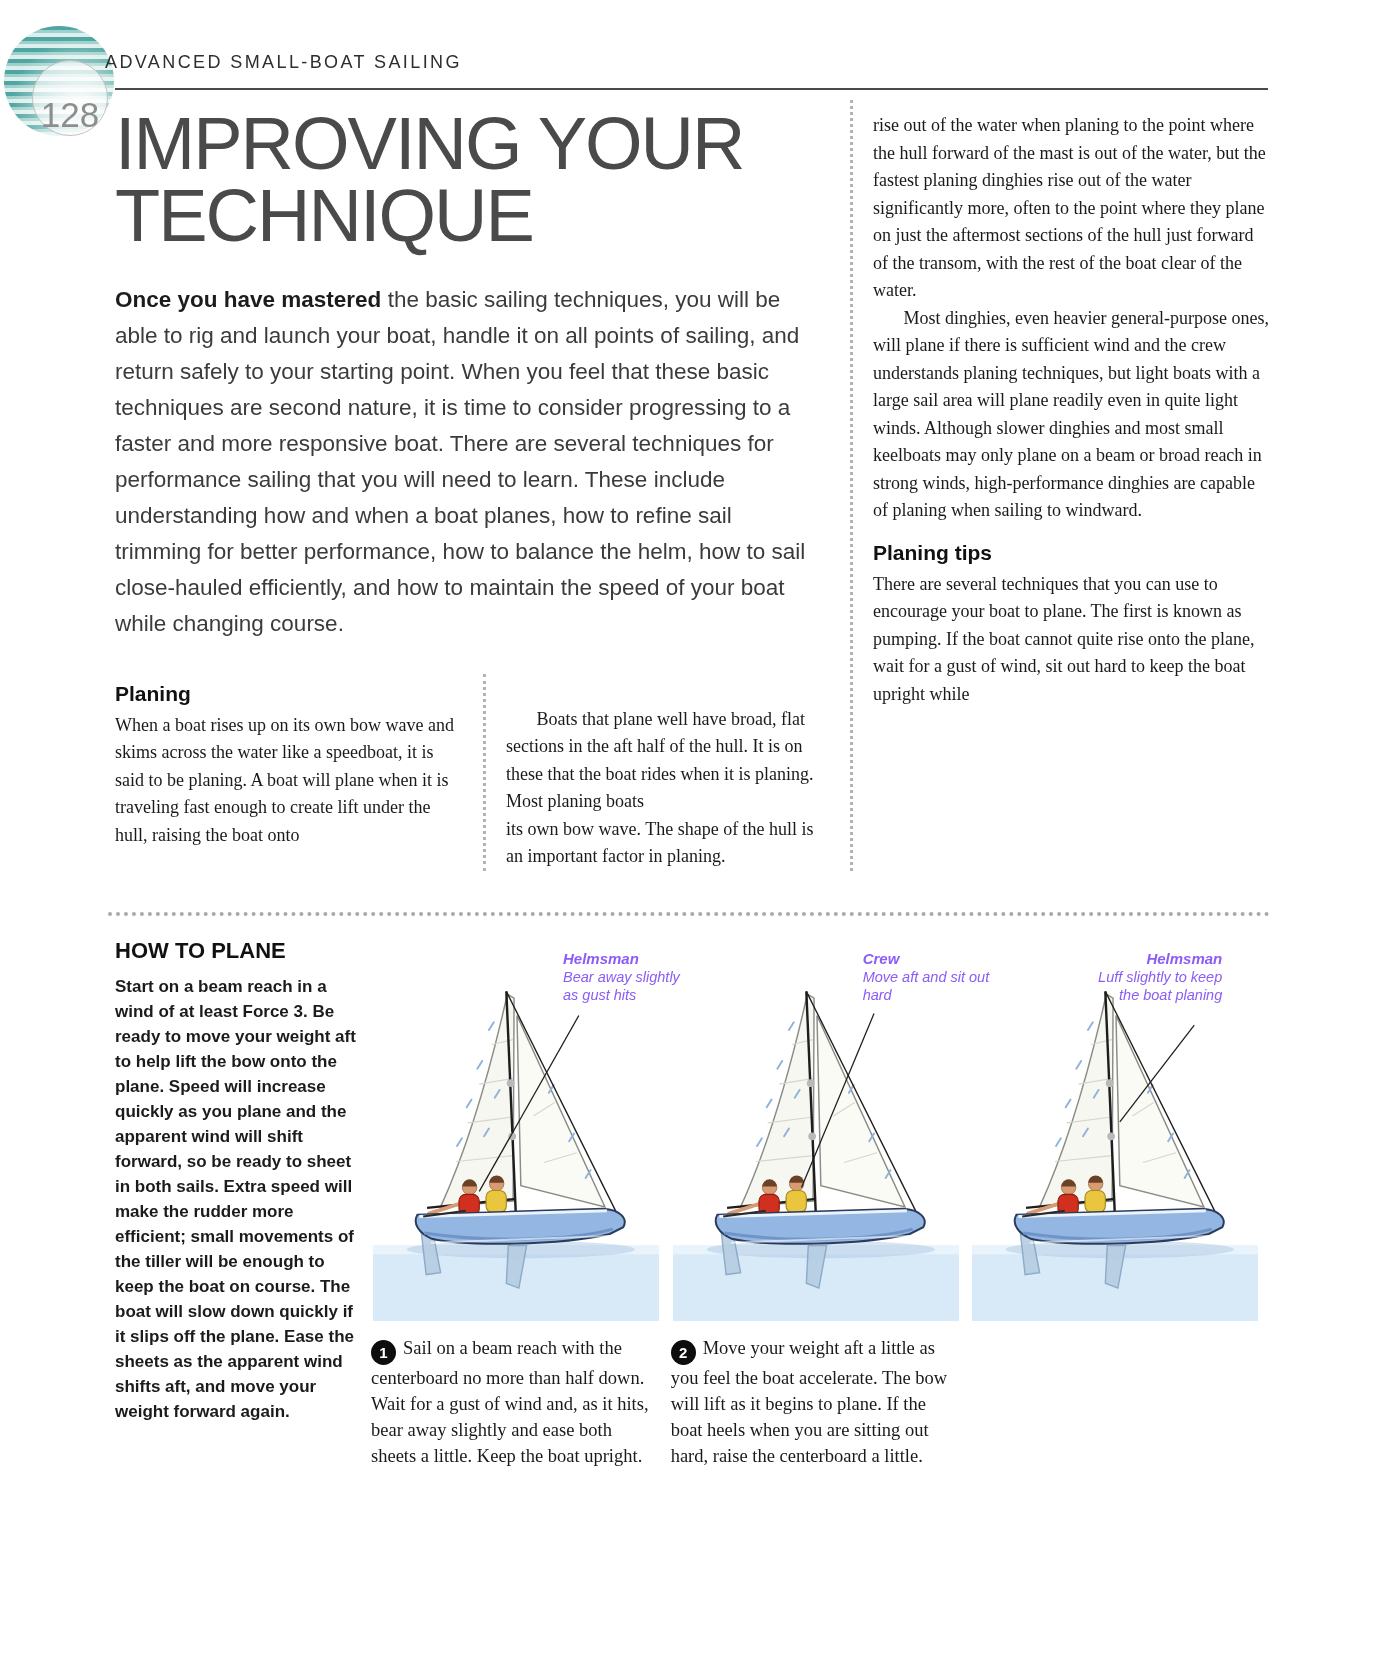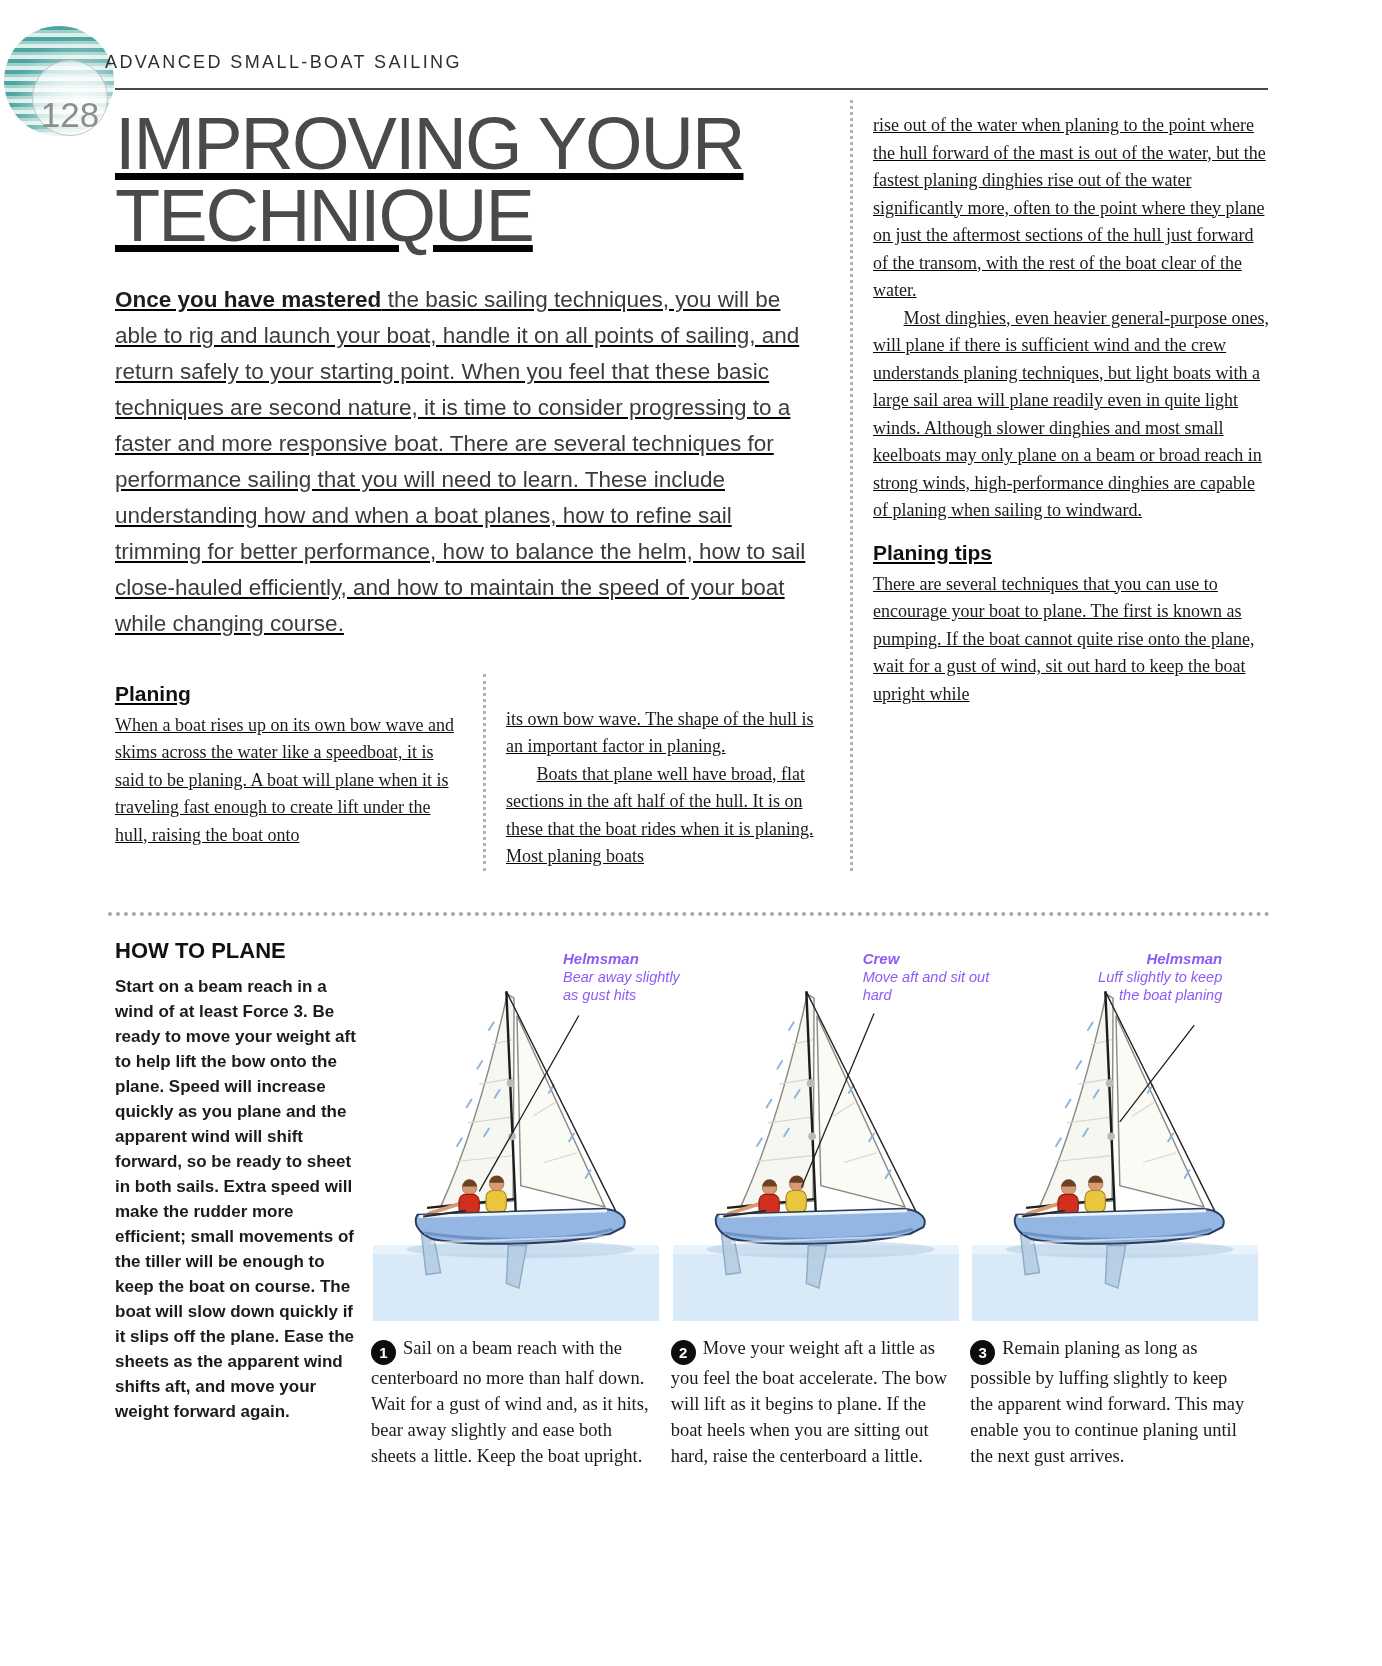--- a/index.html
+++ b/index.html
@@ -17,21 +17,21 @@
     position:absolute; left:32px; top:60px; width:76px; height:76px; border-radius:50%;
     border:1.5px solid #c2c2c2; background:rgba(255,255,255,.6);
     display:flex; align-items:flex-end; justify-content:center;
   }
   .num-circle span { font-size:35px; font-weight:300; color:#8d8d8d; }
 
   .kicker { position:absolute; left:105px; top:52px; font-size:18px; letter-spacing:2.4px; color:#2e2e2e; }
   .rule { position:absolute; left:115px; top:88px; width:1153px; height:2px; background:#4a4a4a; }
 
   
-  .top-grid { position:absolute; left:115px; top:100px; width:1155px; display:flex;text-decoration:underline; }
+  .top-grid { position:absolute; left:115px; top:100px; width:1155px; display:flex; }
   .main-left { width:735px; padding-right:26px; }
   .right-col { flex:1; border-left:3px dotted #b4b4b4; padding:12px 0 0 20px; }
 
   h1.page-title {
     margin-top:8px; font-size:74px; line-height:0.97; font-weight:200;
     letter-spacing:-2px; color:#4a4a4a;
   }
   .intro { margin-top:30px; font-size:22.5px; line-height:36px; color:#3b3b3b; }
   .intro b { color:#1c1c1c; }
 
@@ -152,22 +152,22 @@
       <p class="intro">
         <b>Once you have mastered</b><span> the basic sailing techniques, you will be able to rig and launch your boat, handle it on all points of sailing, and return safely to your starting point. When you feel that these basic techniques are second nature, it is time to consider progressing to a faster and more responsive boat. There are several techniques for performance sailing that you will need to learn. These include understanding how and when a boat planes, how to refine sail trimming for better performance, how to balance the helm, how to sail close-hauled efficiently, and how to maintain the speed of your boat while changing course.</span>
       </p>
 
       <div class="planing-cols">
         <div class="pcol1">
           <h3 class="sub-head">Planing</h3>
           <p class="serif">When a boat rises up on its own bow wave and skims across the water like a speedboat, it is said to be planing. A boat will plane when it is traveling fast enough to create lift under the hull, raising the boat onto</p>
         </div>
         <div class="pcol2">
+          <p class="serif indent">Boats that plane well have broad, flat sections in the aft half of the hull. It is on these that the boat rides when it is planing. Most planing boats</p>
           <p class="serif">its own bow wave. The shape of the hull is an important factor in planing.</p>
-          <p class="serif indent">Boats that plane well have broad, flat sections in the aft half of the hull. It is on these that the boat rides when it is planing. Most planing boats</p>
         </div>
       </div>
     </div>
 
     <aside class="right-col">
       <p class="serif">rise out of the water when planing to the point where the hull forward of the mast is out of the water, but the fastest planing dinghies rise out of the water significantly more, often to the point where they plane on just the aftermost sections of the hull just forward of the transom, with the rest of the boat clear of the water.</p>
       <p class="serif indent">Most dinghies, even heavier general-purpose ones, will plane if there is sufficient wind and the crew understands planing techniques, but light boats with a large sail area will plane readily even in quite light winds. Although slower dinghies and most small keelboats may only plane on a beam or broad reach in strong winds, high-performance dinghies are capable of planing when sailing to windward.</p>
       <h3 class="sub-head">Planing tips</h3>
       <p class="serif">There are several techniques that you can use to encourage your boat to plane. The first is known as pumping. If the boat cannot quite rise onto the plane, wait for a gust of wind, sit out hard to keep the boat upright while</p>
     </aside>
@@ -219,21 +219,18 @@
         <div class="fig-wrap">
           <div class="fig-label">
             <span class="role">Helmsman</span>
             <span>Luff slightly to keep the boat planing</span>
           </div>
           <svg width="290" height="387" viewBox="0 0 300 400">
             <use href="#boat"></use>
             <line x1="232" y1="90" x2="155" y2="190" stroke="#1d1d1d" stroke-width="1.3"></line>
           </svg>
         </div>
-        <p class="step">
-          <span class="badge">3</span><span>Remain planing as long as possible by luffing slightly to keep the apparent wind forward. This may enable you to continue planing until the next gust arrives.</span>
-        </p>
       </div>
 
     </div>
   </section>
 
 </div>
 
 </body></html>

